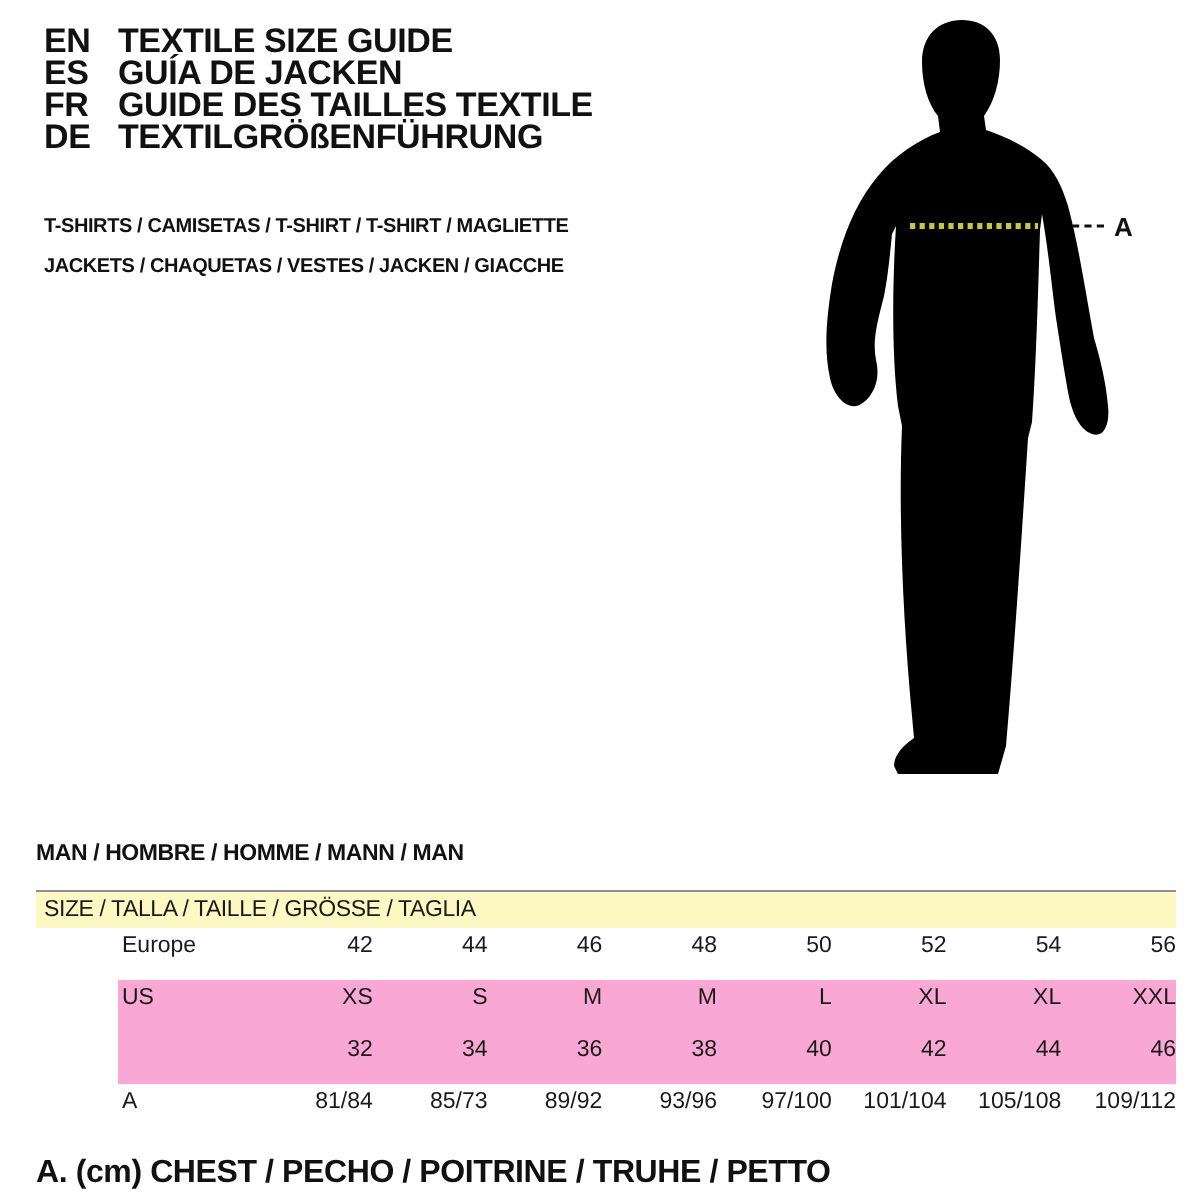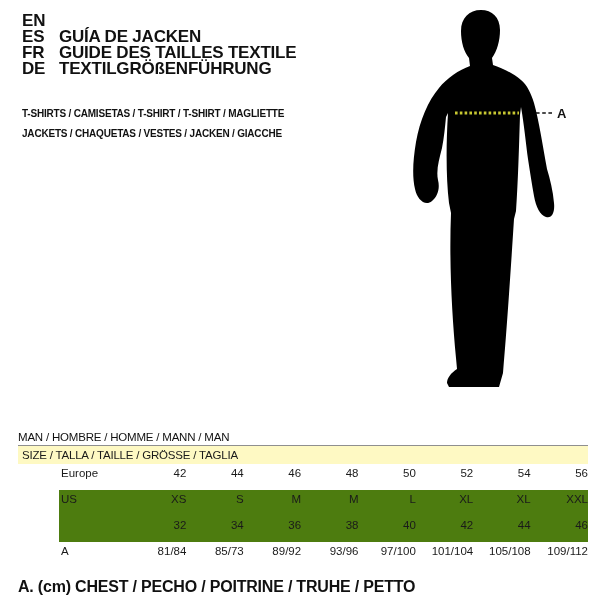--- a/index.html
+++ b/index.html
@@ -16,44 +16,45 @@
 
   
   .category-block { position:absolute; left:22px; top:104px; font-weight:bold; font-size:10px; line-height:20px; letter-spacing:-0.2px; }
 
   
   .figure-wrap { position:absolute; left:400px; top:0; width:180px; height:390px; }
   .figure-wrap svg { display:block; }
   .measure-label { font-family:"Liberation Sans", sans-serif; font-size:13px; font-weight:bold; }
 
   
-  .section-title { position:absolute; left:18px; top:431px; font-weight:normal; font-size:11.5px; letter-spacing:-0.2px; }
+  .section-title { position:absolute; left:18px; top:421px; font-weight:bold; font-size:11.5px; letter-spacing:-0.2px; }
 
   
   .size-table { position:absolute; left:18px; top:445px; width:570px; font-size:11.5px; color:#1a1a1a; }
   .t-header {
     background:#fef9c3; border-top:1px solid #8f8f8f;
     height:18px; line-height:18px; padding-left:4px; letter-spacing:-0.2px;
   }
   .t-row { display:grid; grid-template-columns:70px repeat(8, 1fr); height:26px; line-height:18px;margin-left:41px; }
-  .t-row.shaded { background:#4d7c0f; }
+  .t-row.shaded { background:#f9a8d4; }
   .t-label { text-align:left; padding-left:2px; }
   .t-cell { text-align:right; }
 
   
   .footnote { position:absolute; left:18px; top:578px; font-weight:bold; font-size:16px; letter-spacing:-0.2px; }
 </style>
 </head>
 <body>
 
 <div class="page">
 
   <div class="lang-block">
     <div class="lang-row">
       <span class="lang-code">EN</span>
+      <span>TEXTILE SIZE GUIDE</span>
     </div>
     <div class="lang-row">
       <span class="lang-code">ES</span>
       <span>GUÍA DE JACKEN</span>
     </div>
     <div class="lang-row">
       <span class="lang-code">FR</span>
       <span>GUIDE DES TAILLES TEXTILE</span>
     </div>
     <div class="lang-row">

